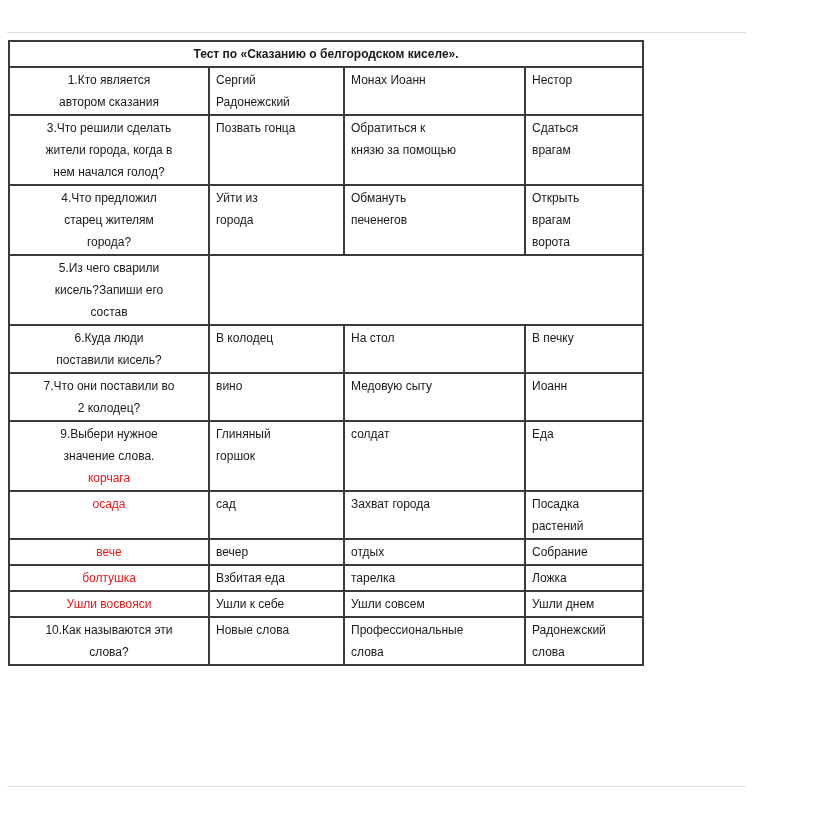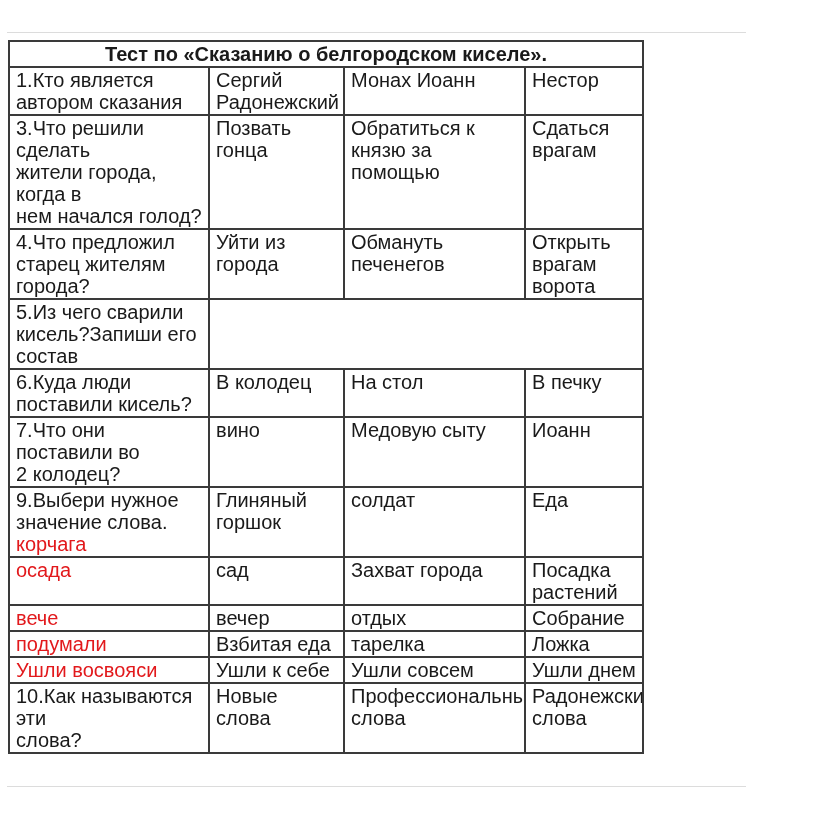--- a/index.html
+++ b/index.html
@@ -17,31 +17,31 @@
   #margin-top { top: 32px; }
   #margin-bottom { top: 786px; }
   table.quiz {
     position: absolute; left: 8px; top: 40px; width: 634px;
     border-collapse: collapse; table-layout: fixed;
   }
   .quiz td {
     border: 2px solid var(--line, #3a3a3a);
     vertical-align: top;
     padding: 1px 6px;
-    font-size: 20px; line-height: 22px;
+    font-size: 12px; line-height: 22px;
     color: var(--ink, #1a1a1a);
     white-space: pre-line;
     overflow: hidden;
   }
   .title-cell {
     text-align: center; font-weight: bold;
     font-size: 17px; line-height: 22px;
     white-space: nowrap;
   }
-  .q-seg { white-space: pre-line; }
+  .q-seg { white-space: pre-line; text-align: center; }
   .bold { font-weight: normal; }
   .red { color: var(--red, #e2191c); }
 </style>
 </head>
 <body style="background: rgb(255, 255, 255);">
 
 <div class="page">
   <div class="margin-line" id="margin-top"></div>
 
   <table class="quiz">
@@ -120,21 +120,21 @@
           <td class="a-cell">Посадка
 растений</td>
         </tr>
         <tr>
           <td class="q-cell"><div class="q-seg bold red">вече</div></td>
           <td class="a-cell">вечер</td>
           <td class="a-cell">отдых</td>
           <td class="a-cell">Собрание</td>
         </tr>
         <tr>
-          <td class="q-cell"><div class="q-seg bold red">подумали</div></td>
+          <td class="q-cell"><div class="q-seg bold red">болтушка</div></td>
           <td class="a-cell">Взбитая еда</td>
           <td class="a-cell">тарелка</td>
           <td class="a-cell">Ложка</td>
         </tr>
         <tr>
           <td class="q-cell"><div class="q-seg bold red">Ушли восвояси</div></td>
           <td class="a-cell">Ушли к себе</td>
           <td class="a-cell">Ушли совсем</td>
           <td class="a-cell">Ушли днем</td>
         </tr>

